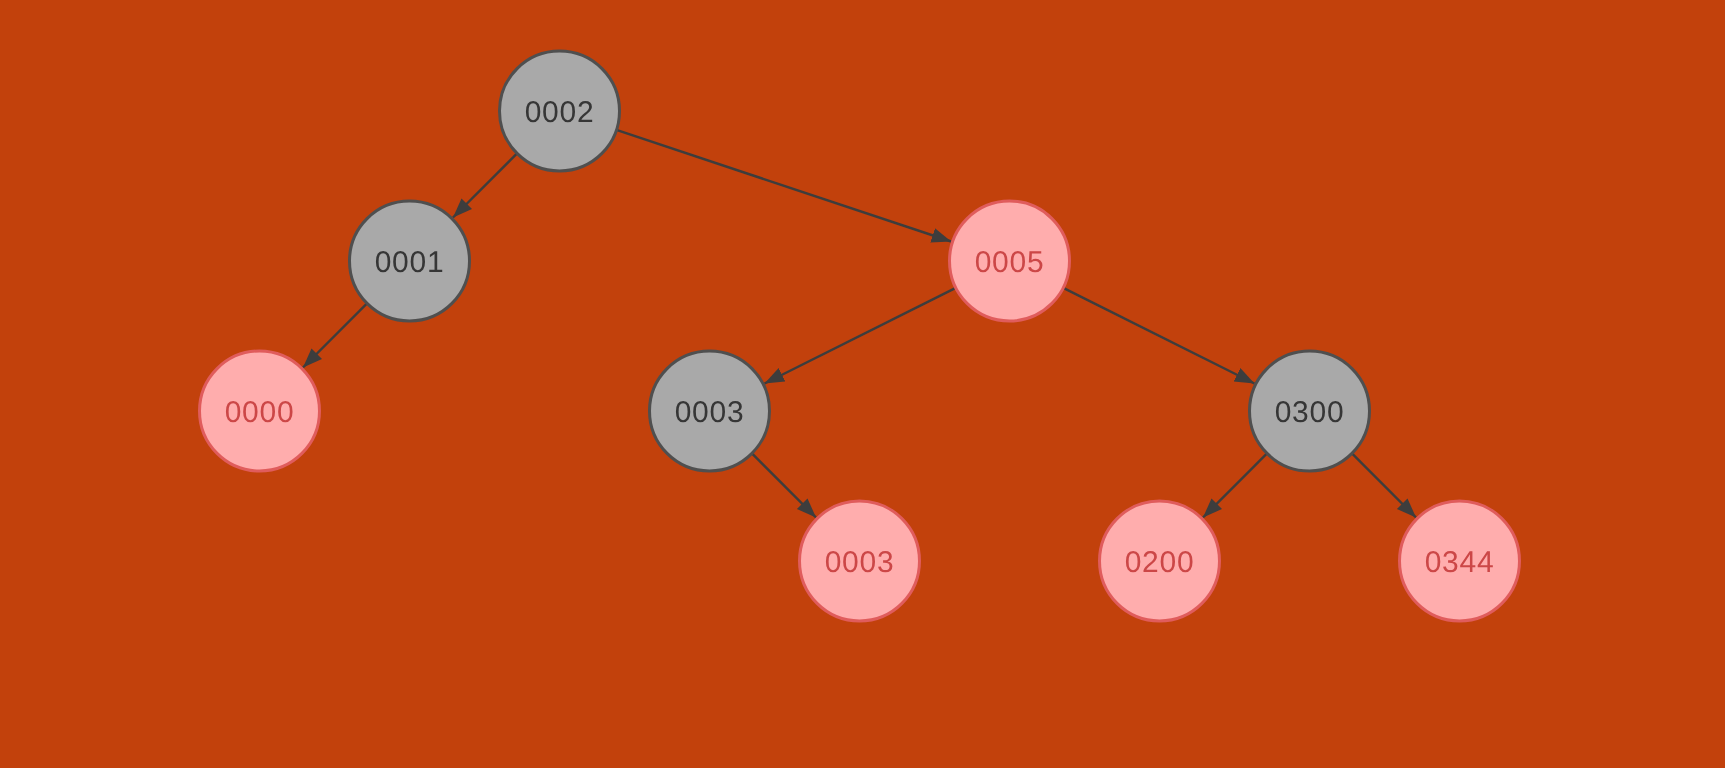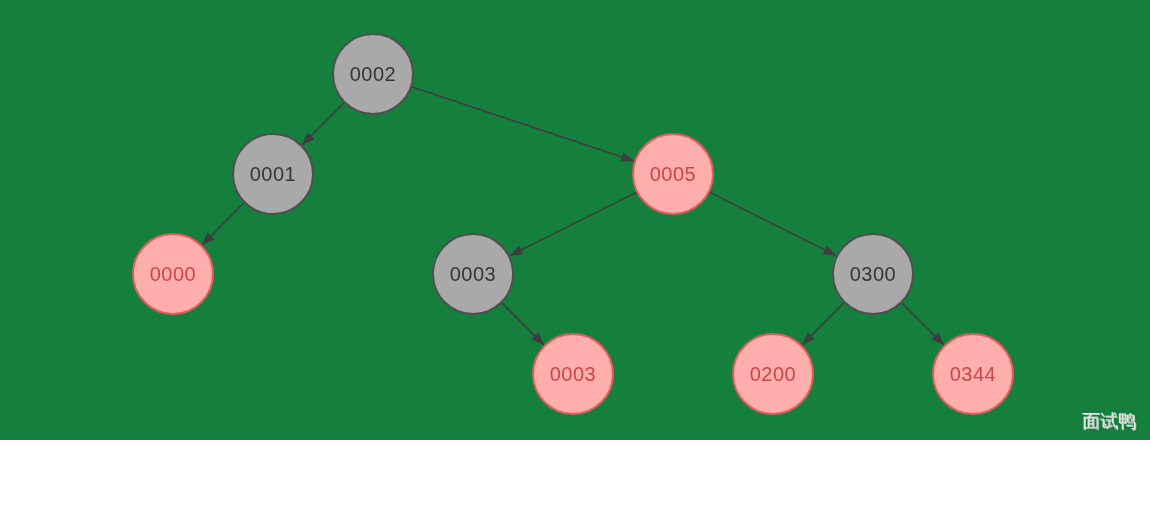--- a/index.html
+++ b/index.html
@@ -3,22 +3,22 @@
 <meta charset="utf-8">
 <style>
   html, body {
     margin: 0;
     padding: 0;
     background: #ffffff;
   }
   .stage {
     position: relative;
     width: 1150px;
-    height: 440px;
-    background: #15803d;
+    height: 512px;
+    background: #c2410c;
     overflow: hidden;
     font-family: "Liberation Sans", sans-serif;
   }
   svg.tree {
     position: absolute;
     left: 0;
     top: 0;
   }
   .node-label {
     font-family: "Liberation Sans", sans-serif;
@@ -96,15 +96,14 @@
           <text x="773" y="374" dy="0.35em" text-anchor="middle" class="node-label" fill="#cc4747">0200</text>
         </g>
         <g>
           <circle cx="973" cy="374" r="40" fill="#ffadad" stroke="#e05c5c" stroke-width="2"></circle>
           <text x="973" y="374" dy="0.35em" text-anchor="middle" class="node-label" fill="#cc4747">0344</text>
         </g>
       </g>
   </svg>
 
   <div class="watermark">
-    <div class="wm1">面试鸭</div>
   </div>
 </div>
 
 </body></html>

